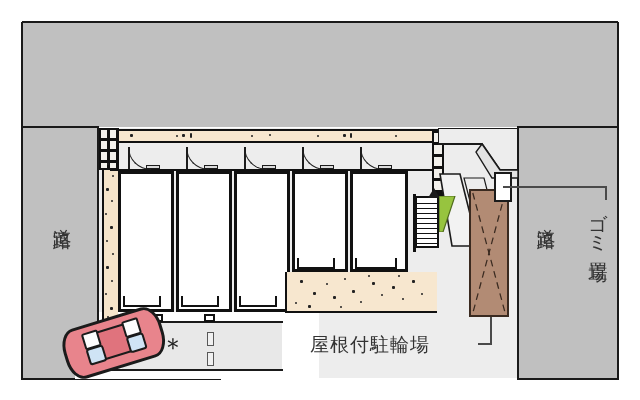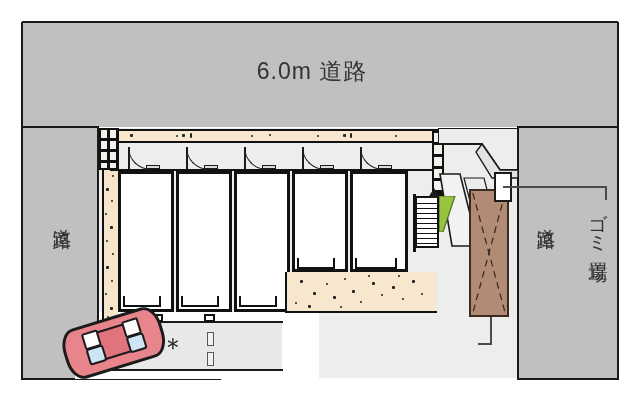--- a/index.html
+++ b/index.html
@@ -259,22 +259,22 @@
 
   <div class="car-wrap" style="left:62px;top:318px;width:96px;height:46px;">
     <div class="car-body"></div>
     <div class="car-roof" style="left:34px;top:10px;width:32px;height:26px;"></div>
     <div class="car-win" style="left:22px;top:8px;width:13px;height:13px;"></div>
     <div class="car-glass" style="left:22px;top:24px;width:14px;height:13px;"></div>
     <div class="car-win" style="left:64px;top:8px;width:13px;height:13px;"></div>
     <div class="car-glass" style="left:64px;top:24px;width:14px;height:13px;"></div>
   </div>
 
-  <div class="abs lbl lbl-road-main" style="left:222px;top:56px;width:180px;text-align:center;">6.0m 道路</div>
 
   <div class="abs lbl lbl-vert" style="left:52px;top:214px;height:62px;">道路</div>
 
   <div class="abs lbl lbl-vert" style="left:536px;top:214px;height:62px;">道路</div>
 
   <div class="abs lbl lbl-vert" style="left:588px;top:200px;height:92px;">ゴミ置場</div>
 
+  <div class="abs lbl lbl-h" style="left:310px;top:332px;">屋根付駐輪場</div>
 
 </div>
 
 </body></html>

